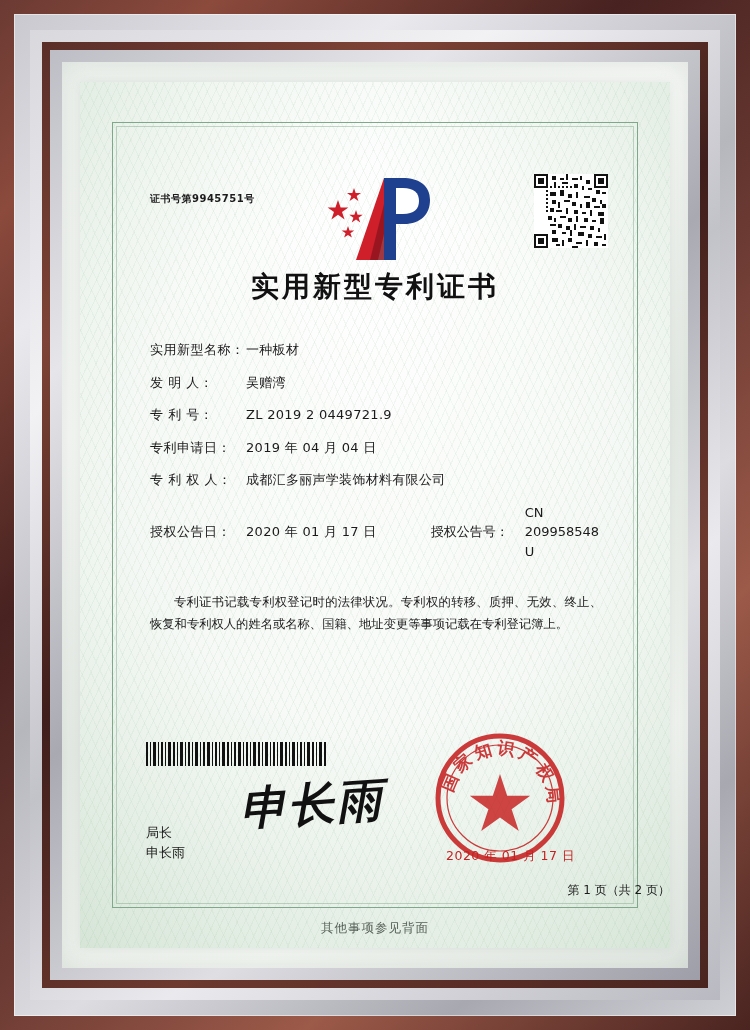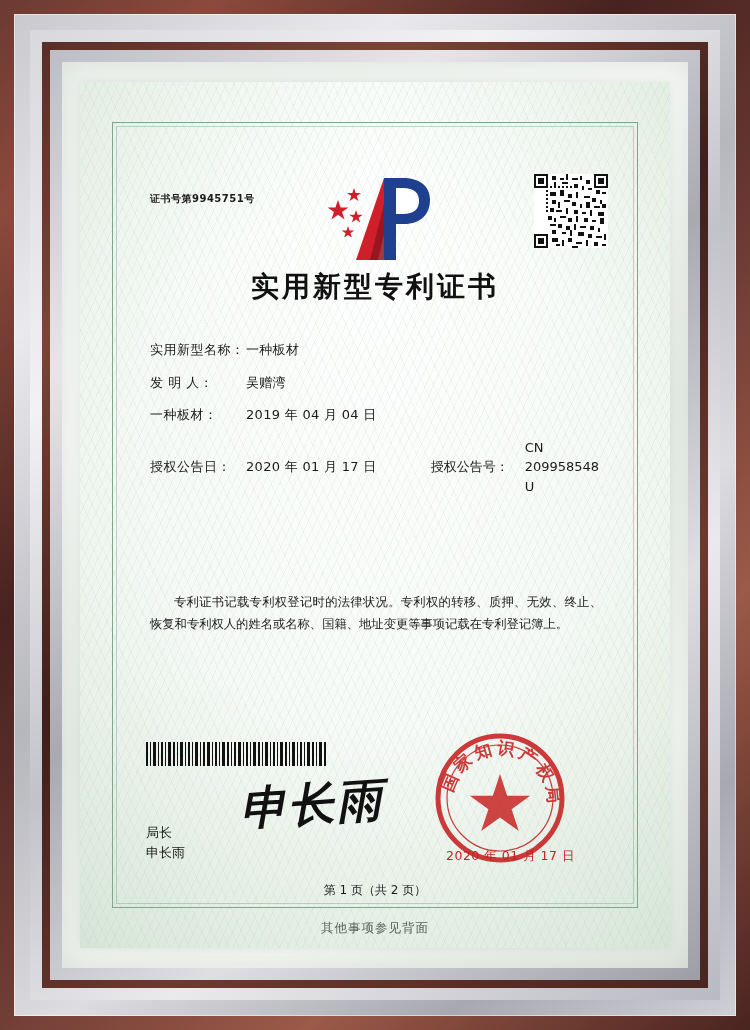--- a/index.html
+++ b/index.html
@@ -207,21 +207,21 @@
     position: absolute;
     left: 366px; top: 766px;
     font-size: 12.5px;
     color: #c62121;
     letter-spacing: 0.5px;
   }
 
   .page-no {
     position: absolute;
     left: 0; right: 0; top: 800px;
-    text-align: center;
+    text-align: right;
     font-size: 12px;
     color: #1a1a1a;
   }
   .back-note {
     position: absolute;
     left: 0; right: 0; top: 838px;
     text-align: center;
     font-size: 12.5px;
     color: #555f57;
     letter-spacing: 1px;
@@ -366,22 +366,30 @@
     <div class="fields">
       <div class="field-row">
         <span class="field-label">实用新型名称：</span>
         <span class="field-value">一种板材</span>
       </div>
       <div class="field-row">
         <span class="field-label">发 明 人：</span>
         <span class="field-value">吴赠湾</span>
       </div>
       <div class="field-row">
-        <span class="field-label">一种板材：</span>
+        <span class="field-label">专 利 号：</span>
+        <span class="field-value">ZL 2019 2 0449721.9</span>
+      </div>
+      <div class="field-row">
+        <span class="field-label">专利申请日：</span>
         <span class="field-value">2019 年 04 月 04 日</span>
+      </div>
+      <div class="field-row">
+        <span class="field-label">专 利 权 人：</span>
+        <span class="field-value">成都汇多丽声学装饰材料有限公司</span>
       </div>
       <div class="field-row two-col">
         <span class="field-label">授权公告日：</span>
         <span class="field-value">2020 年 01 月 17 日</span>
         <span class="field-sub-label">授权公告号：</span>
         <span class="field-sub-value">CN 209958548 U</span>
       </div>
     </div>
 
     <div class="body-text">

